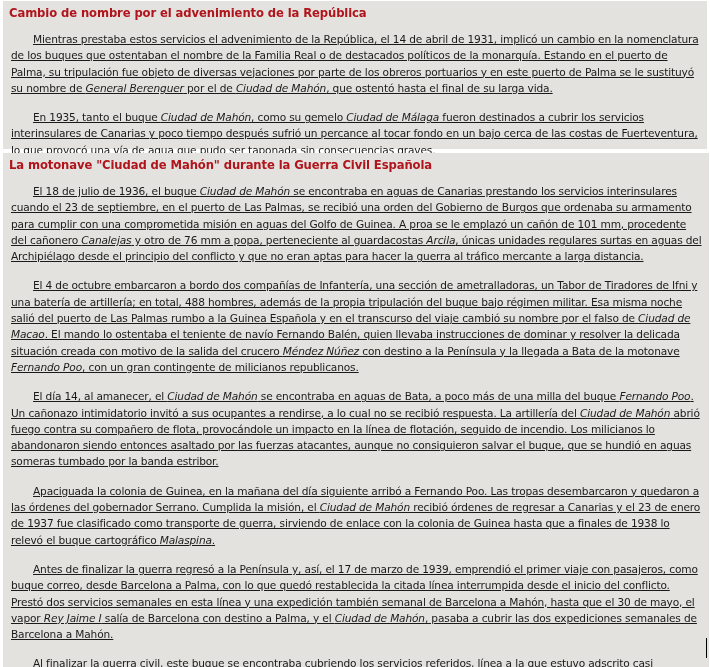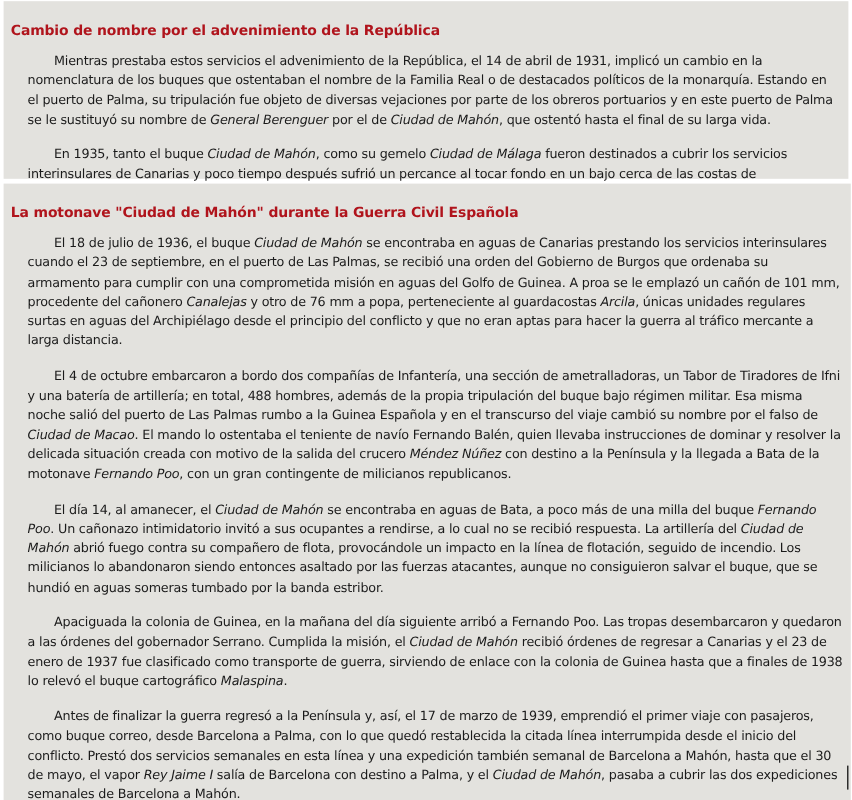--- a/index.html
+++ b/index.html
@@ -14,45 +14,46 @@
       position: relative;
       font-family: "DejaVu Sans", sans-serif;
       font-size: 10.6px;
       color: #1a1a1a;
     }
     .section {
       position: absolute;
       left: 3px;
       background: #e3e2de;
       box-sizing: border-box;
-      padding: 16px 6px 0 6px;
+      padding: 4px 6px 0 6px;
     }
     #section-1 {
       top: 1px;
       width: 704px;
       height: 148px;
     }
     #section-2 {
       top: 153px;
       width: 706px;
       height: 514px;
     }
     .section-title {
       font-weight: bold;
       color: #b0141c;
       font-size: 11.6px;
       margin: 0 0 10px 0;
       line-height: 16px;
       letter-spacing: -0.1px;
     }
     .para {
-      margin: 0 0 13px 14px;
+      margin: 0 0 13px 2px;
       line-height: 16.3px;
       text-indent: 22px;
       letter-spacing: -0.15px;
+      text-decoration: underline;
     }
     .para em {
       font-style: italic;
     }
     .caret {
       position: absolute;
       right: 3px;
       top: 638px;
       width: 1px;
       height: 20px;

